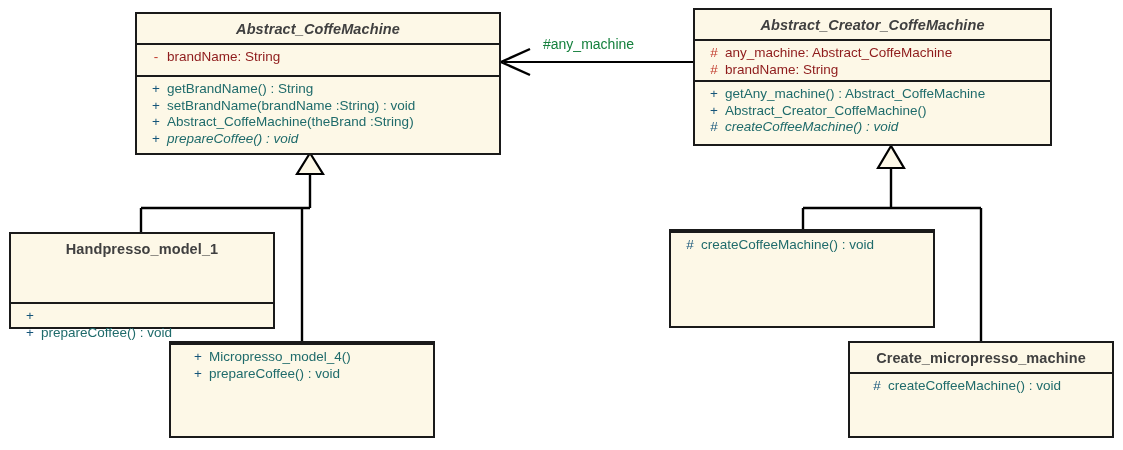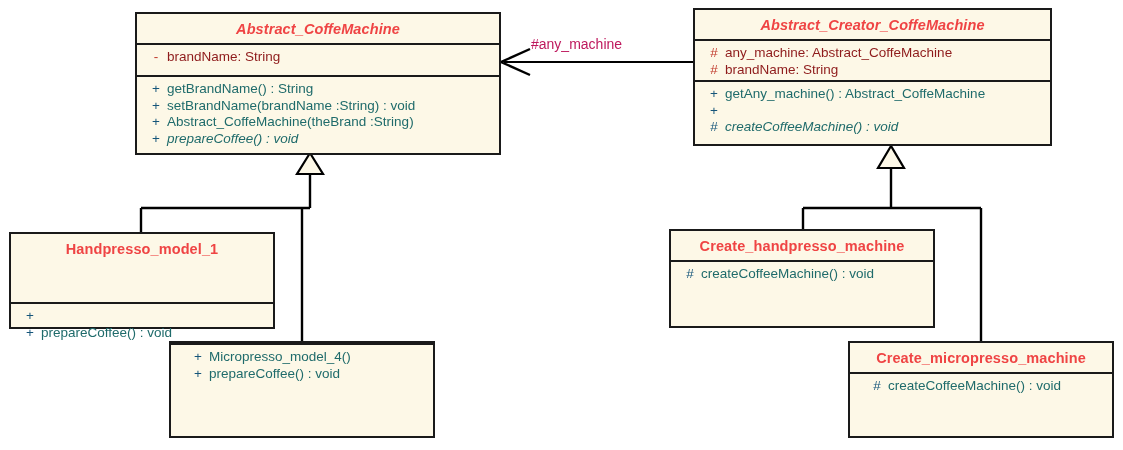--- a/index.html
+++ b/index.html
@@ -39,21 +39,21 @@
     display: flex;
     flex-direction: column;
     z-index: 5;
   }
 
   .class-title {
     box-sizing: border-box;
     text-align: center;
     font-size: 14.5px;
     font-weight: bold;
-    color: #ef4444;
+    color: #404040;
     padding: 7px 6px 6px 6px;
     white-space: nowrap;
     letter-spacing: 0.1px;
   }
   .class-title.abstract {
     font-style: italic;
   }
 
   .compartment {
     box-sizing: border-box;
@@ -94,23 +94,24 @@
   .meth.abstract .mname { font-style: italic; }
 
   
   .indent-1 { padding-left: 8px; }
   .indent-2 { padding-left: 16px; }
 
   
   .assoc-label {
     position: absolute;
     font-size: 14px;
-    color: #be185d;
+    color: #15803d;
     white-space: nowrap;
     z-index: 6;
+    margin-left: 12px;
   }
 </style>
 </head>
 <body>
 
 <div id="canvas">
 
   <svg id="lines" viewBox="0 0 1123 450" width="1123" height="450" xmlns="http://www.w3.org/2000/svg">
 
     <g>
@@ -189,20 +190,21 @@
       </div>
     </div>
 
     <div class="compartment grow">
       <div class="member meth indent-1">
         <span class="vis">+</span>
         <span class="mname">getAny_machine() : Abstract_CoffeMachine</span>
       </div>
       <div class="member meth indent-1">
         <span class="vis">+</span>
+        <span class="mname">Abstract_Creator_CoffeMachine()</span>
       </div>
       <div class="member meth abstract indent-1">
         <span class="vis">#</span>
         <span class="mname">createCoffeeMachine() : void</span>
       </div>
     </div>
   </div>
 
   <div class="uml-class" style="left:9px; top:232px; width:266px; height:97px;gap:39px;">
     <div class="class-title">Handpresso_model_1</div>
@@ -224,21 +226,20 @@
         <span class="mname">Micropresso_model_4()</span>
       </div>
       <div class="member meth indent-2">
         <span class="vis">+</span>
         <span class="mname">prepareCoffee() : void</span>
       </div>
     </div>
   </div>
 
   <div class="uml-class" style="left:669px; top:229px; width:266px; height:99px;">
-    <div class="class-title">Create_handpresso_machine</div>
     <div class="compartment grow">
       <div class="member meth indent-1">
         <span class="vis">#</span>
         <span class="mname">createCoffeeMachine() : void</span>
       </div>
     </div>
   </div>
 
   <div class="uml-class" style="left:848px; top:341px; width:266px; height:97px;justify-content:space-between;">
     <div class="class-title">Create_micropresso_machine</div>

